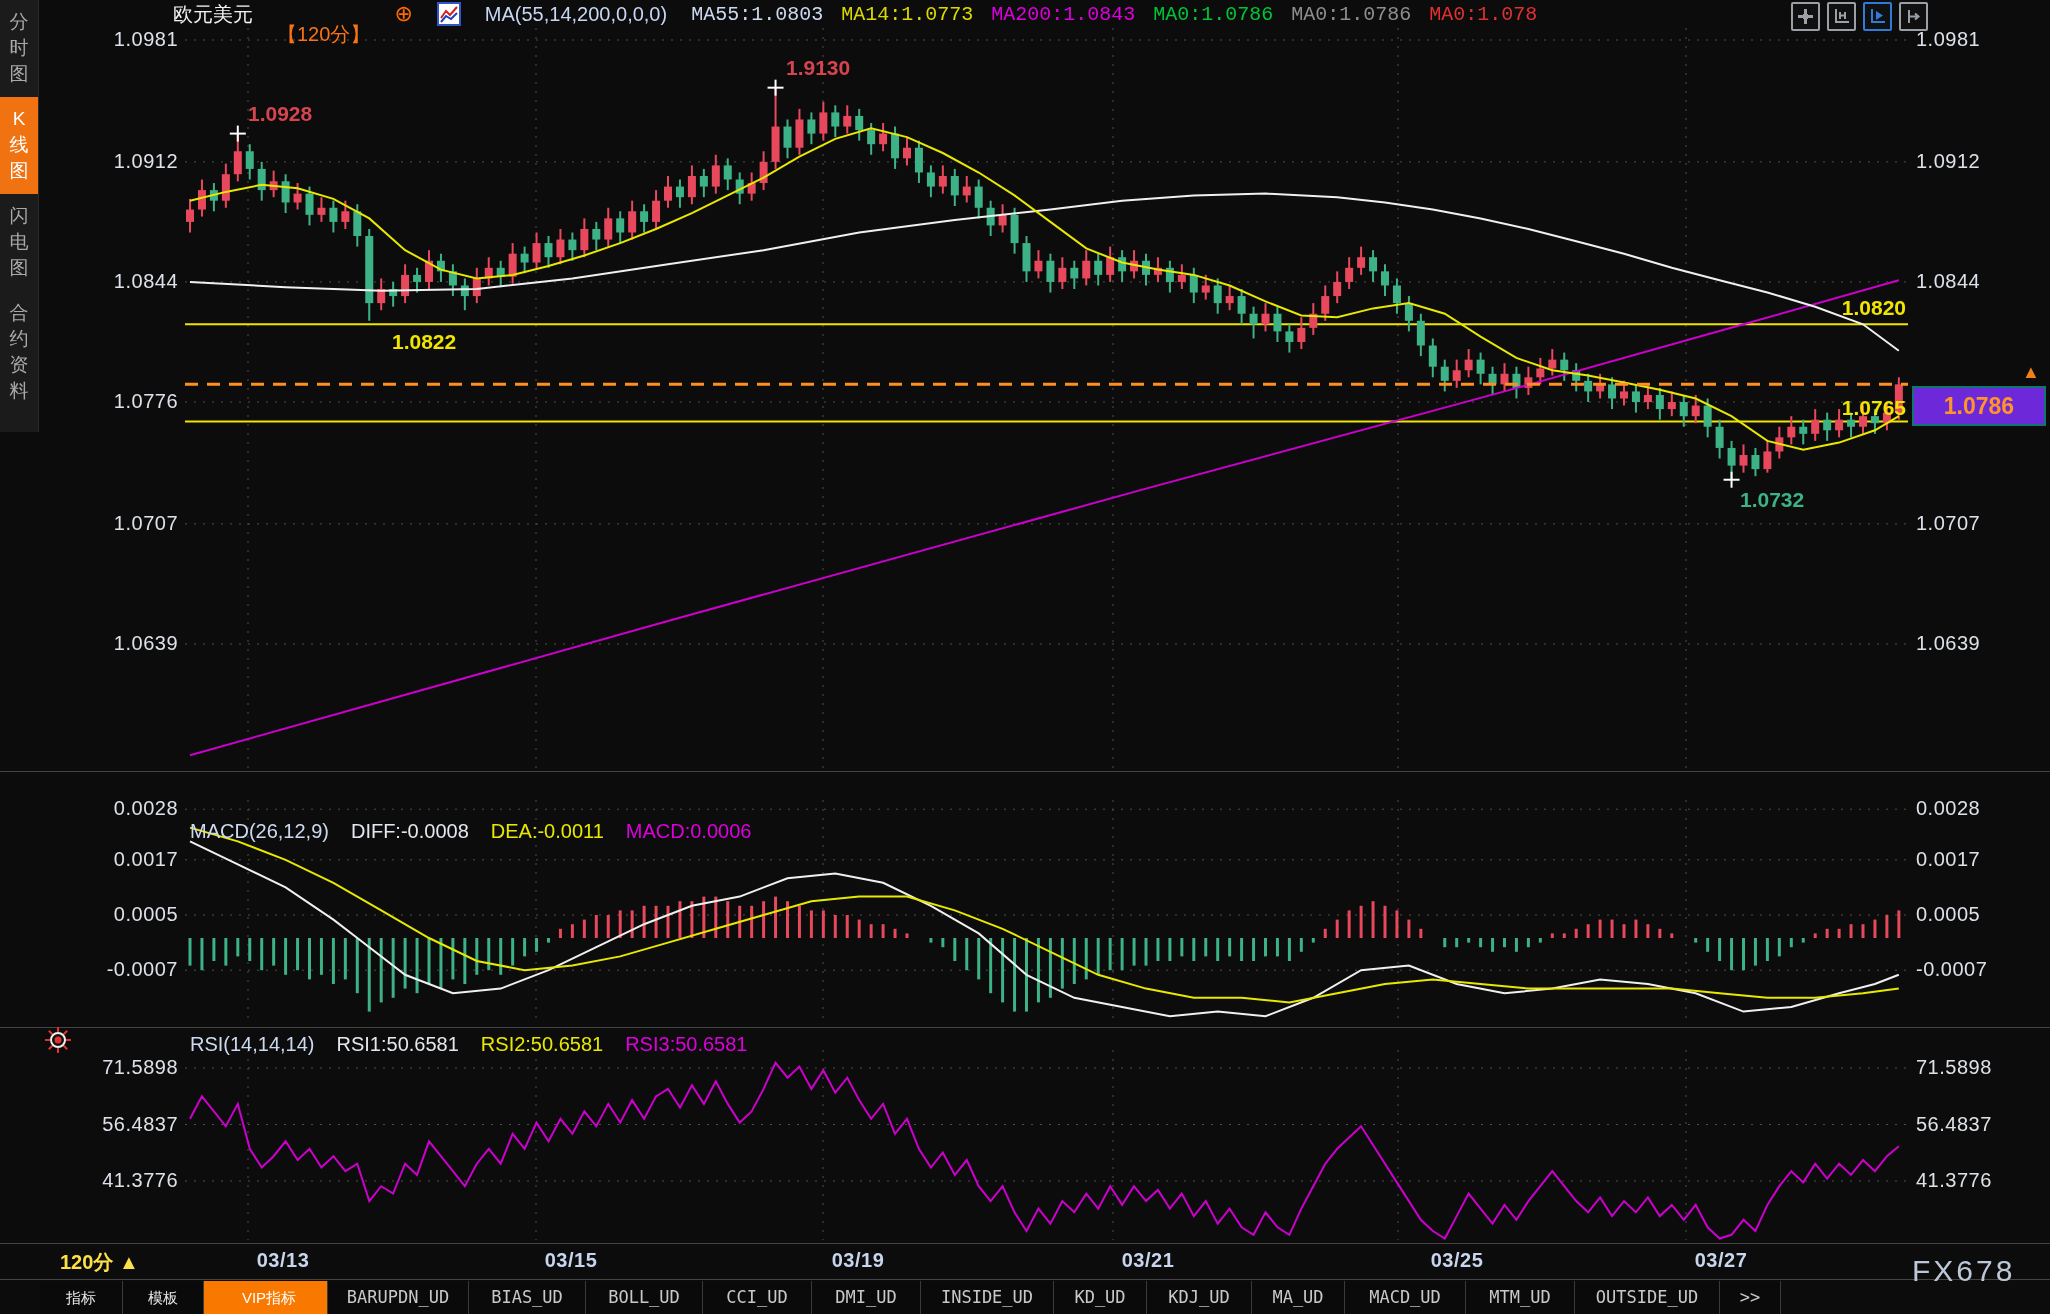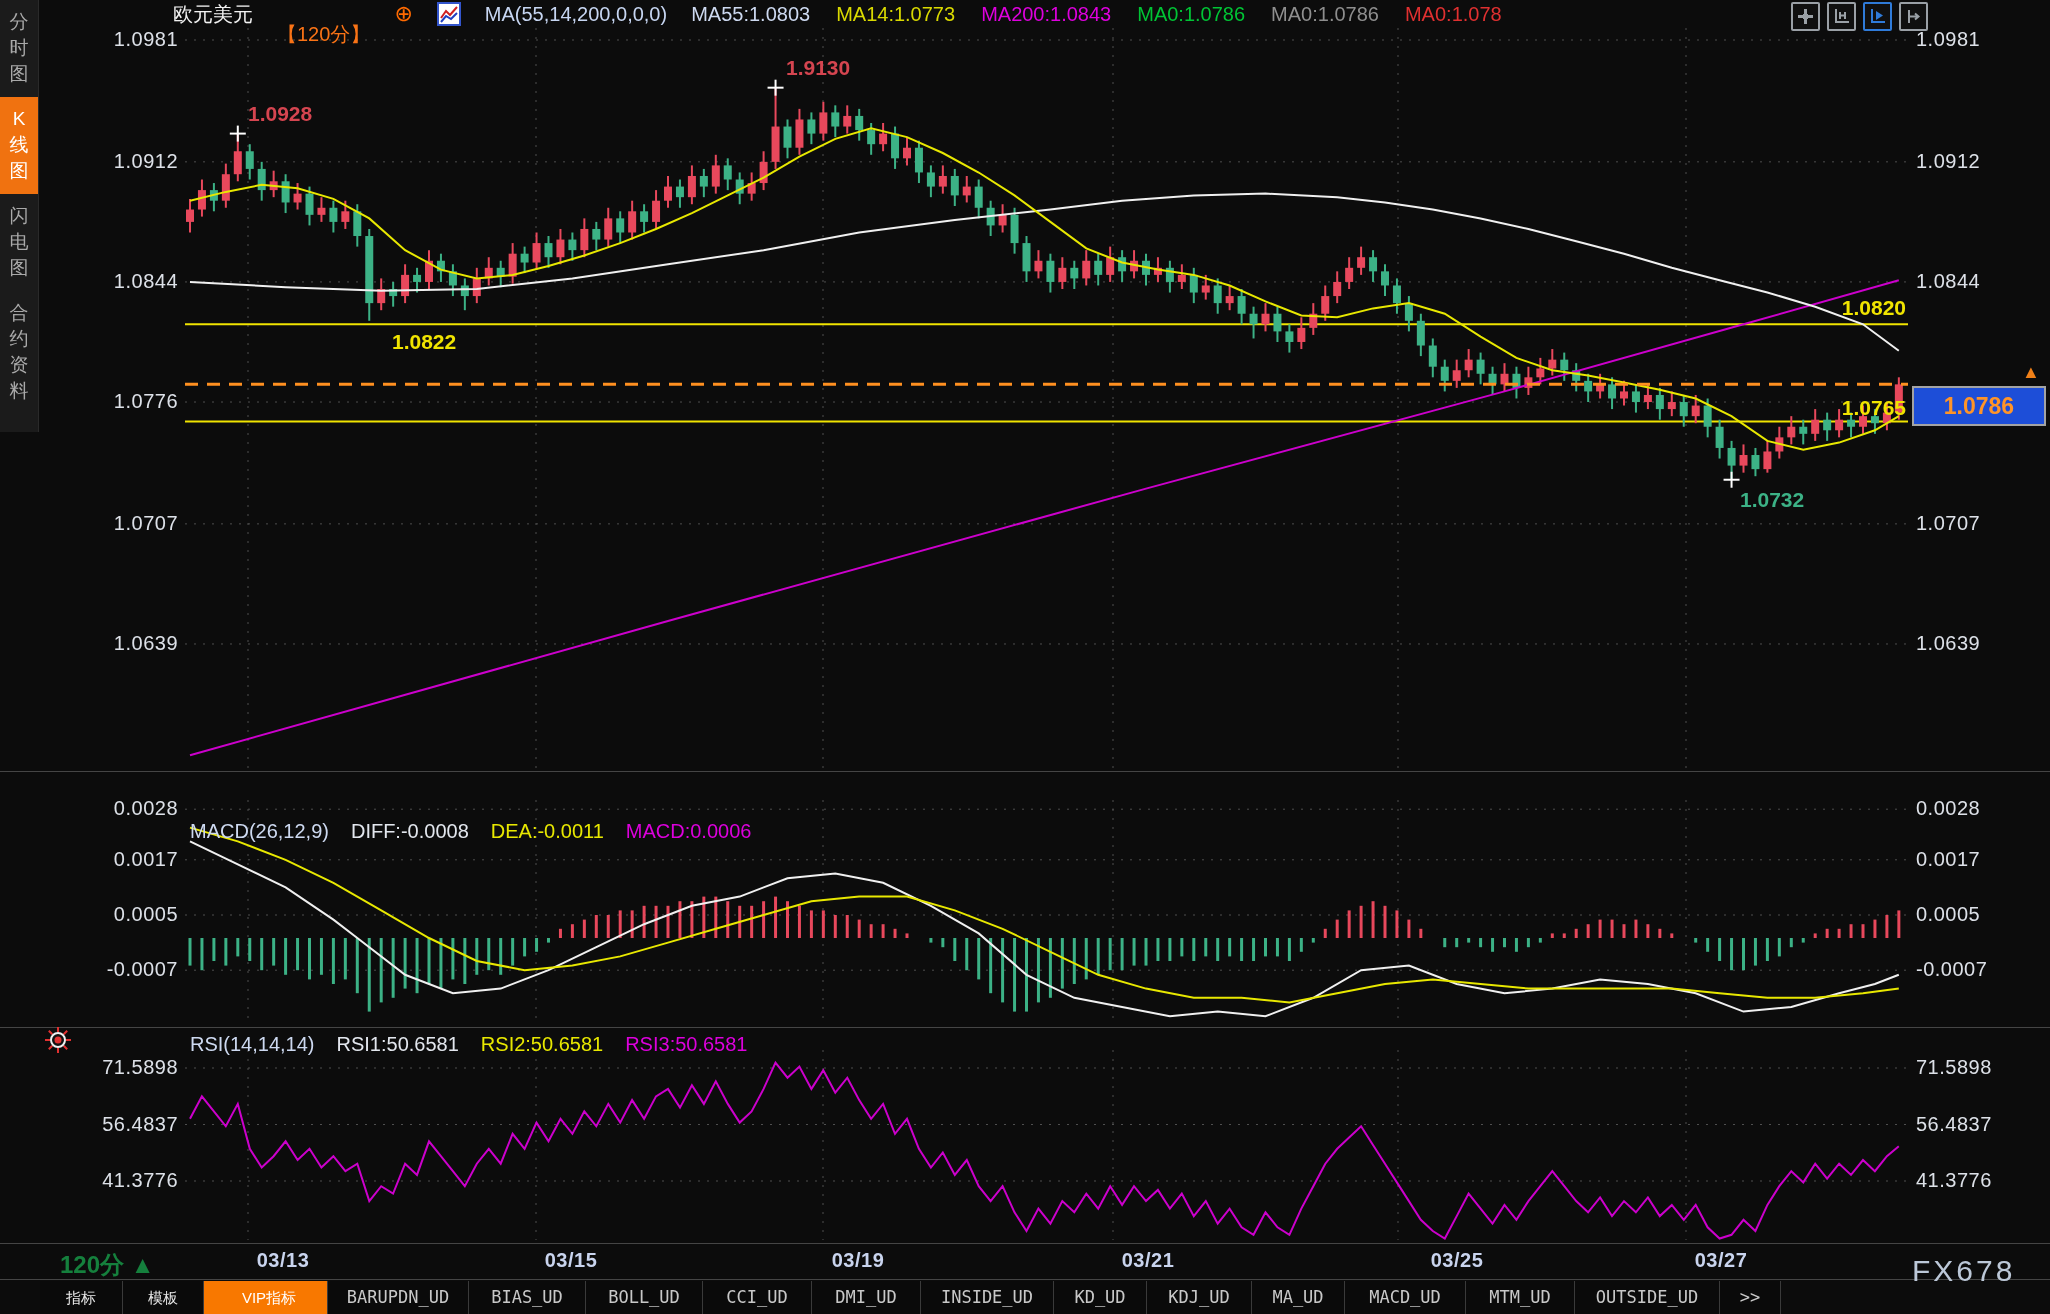--- a/index.html
+++ b/index.html
@@ -12,42 +12,42 @@
   .side-item{width:38px;padding:9px 0 10px;text-align:center;color:#a9a9a9;font-size:19px;
              line-height:26px;white-space:pre-line;cursor:pointer;}
   .side-item.active{background:#f07210;color:#fff;}
   
   .header{position:absolute;left:173px;top:0;height:28px;display:flex;align-items:center;
           gap:24px;z-index:7;white-space:nowrap;font-size:20px;}
   .hdr-sym{color:#f2f2f2;}
   .hdr-period{color:#f97316;margin-top:40px;}
   .hdr-plus{color:#ff6a00;font-size:22px;line-height:22px;cursor:pointer;}
   .hdr-settings{color:#c7d6f2;}
-  #maVals{display:flex;gap:26px;}
+  #maVals{display:flex;gap:18px;font-family:Liberation Mono, monospace;}
   .winicons{position:absolute;left:1791px;top:2px;display:flex;gap:7px;z-index:7;}
   .wbtn{width:25px;height:25px;border:2px solid #9aa0a6;border-radius:2px;background:#101010;
         display:flex;align-items:center;justify-content:center;cursor:pointer;}
   .wbtn.active{border-color:#2f7bd9;}
   
   #labels{position:absolute;left:0;top:0;z-index:2;}
   .axlab{position:absolute;font-size:20px;color:#dde1e8;z-index:2;letter-spacing:.5px;}
   
   .indrow{position:absolute;display:flex;gap:22px;font-size:20px;z-index:3;white-space:nowrap;}
   
   .ann{position:absolute;font-weight:bold;font-size:21px;z-index:3;}
   .ann-red{color:#d54550;}
   .ann-yellow{color:#f0e400;}
   .ann-green{color:#3cb286;}
-  .tag{position:absolute;left:1912px;top:386px;width:130px;height:36px;background:#1d4ed8;
-       border:2px solid #a3a3a3;color:#ff9428;font-size:23px;font-weight:bold;z-index:9;
+  .tag{position:absolute;left:1912px;top:386px;width:130px;height:36px;background:#6d28d9;
+       border:2px solid #0f766e;color:#ff9428;font-size:23px;font-weight:bold;z-index:9;
        display:flex;align-items:center;justify-content:center;}
   .tagArrow{position:absolute;left:2022px;top:362px;color:#f08018;font-size:18px;z-index:9;}
   .sep{position:absolute;left:0;height:1px;background:#454545;width:2050px;z-index:4;}
   
-  .period-btn{position:absolute;left:60px;top:1249px;color:#15803d;font-size:24px;
+  .period-btn{position:absolute;left:60px;top:1249px;color:#fde047;font-size:20px;
               font-weight:bold;z-index:5;cursor:pointer;}
   .watermark{position:absolute;left:1912px;top:1254px;color:#bcc8d8;font-size:30px;
              letter-spacing:3px;z-index:5;}
   .tabbar{position:absolute;left:40px;top:1281px;height:33px;display:flex;z-index:6;
           background:#000;}
   .tab{height:33px;line-height:33px;text-align:center;color:#e8e8e8;font-size:15px;
        border-right:1px solid #3a3a3a;cursor:pointer;background:#0a0a0a;}
   .tab.ud{font-family:"DejaVu Sans Mono",monospace;font-size:17px;color:#c8c8c8;}
   .tab.active{background:#f87800;color:#fff;}
   .sunicon{position:absolute;left:44px;top:1026px;z-index:5;}

